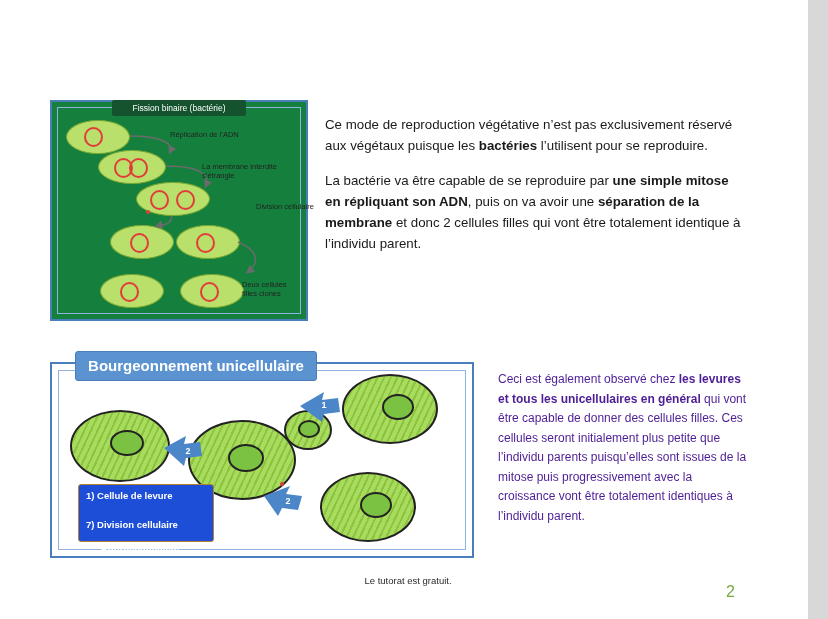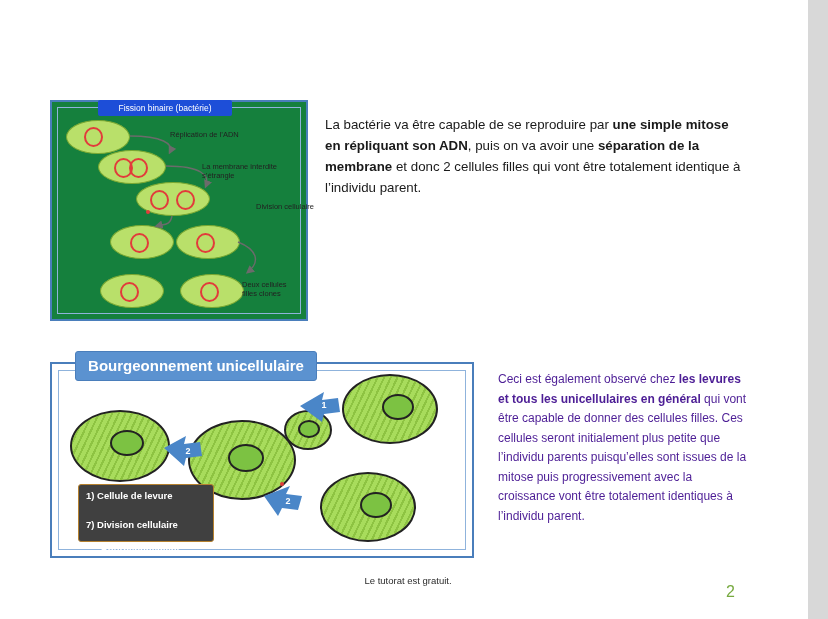--- a/index.html
+++ b/index.html
@@ -54,25 +54,25 @@
   .fig1-inner {
     position: absolute;
     left: 5px;
     top: 5px;
     right: 5px;
     bottom: 5px;
     border: 1px solid #8fb3dc;
   }
   .fig1-caption {
     position: absolute;
-    left: 98px;
+    left: 112px;
     top: 100px;
     width: 134px;
     height: 16px;
-    background: #1d4ed8;
+    background: #14532d;
     color: #ffffff;
     font-size: 8.5px;
     line-height: 16px;
     text-align: center;
     border-radius: 2px;
   }
   .cell {
     position: absolute;
     background: #b9e06a;
     border: 1.5px solid #7aa832;
@@ -171,21 +171,21 @@
     font-size: 9px;
     font-weight: bold;
     text-align: center;
   }
   .legend2 {
     position: absolute;
     left: 78px;
     top: 484px;
     width: 134px;
     height: 56px;
-    background: #404040;
+    background: #1d4ed8;
     border: 1px solid #b5812f;
     border-radius: 3px;
   }
   .legend2 .l {
     position: absolute;
     left: 7px;
     color: #ffffff;
     font-size: 9.5px;
     font-weight: bold;
   }
@@ -267,20 +267,21 @@
 
     <div class="lbl1" style="left:118px; top:28px;">Réplication de l’ADN</div>
     <div class="lbl1" style="left:150px; top:60px; width:84px;">La membrane interdite s’étrangle</div>
     <div class="lbl1" style="left:180px; top:100px; width:60px;margin-left:24px;">Division cellulaire</div>
     <div class="lbl1" style="left:190px; top:178px; width:58px;">Deux cellules filles clones</div>
   </div>
 
   <div class="fig1-caption">Fission binaire (bactérie)</div>
 
   <div class="text1">
+    <p><span>Ce mode de reproduction végétative n’est pas exclusivement réservé aux végétaux puisque les </span><b>bactéries</b><span> l’utilisent pour se reproduire.</span></p>
     <p><span>La bactérie va être capable de se reproduire par </span><b>une simple mitose en répliquant son ADN</b><span>, puis on va avoir une </span><b>séparation de la membrane</b><span> et donc 2 cellules filles qui vont être totalement identique à l’individu parent.</span></p>
   </div>
 
   <div class="fig2">
     <div class="fig2-inner"></div>
 
     <div class="ycell" style="left:18px; top:46px; width:96px; height:68px;"></div>
     <div class="nucleus" style="left:58px; top:66px; width:30px; height:22px;"></div>
 
     <div class="ycell" style="left:136px; top:56px; width:104px; height:76px;"></div>

